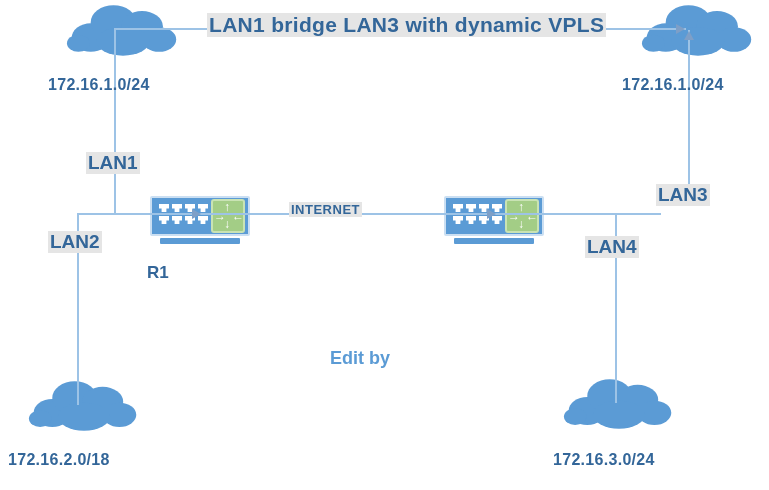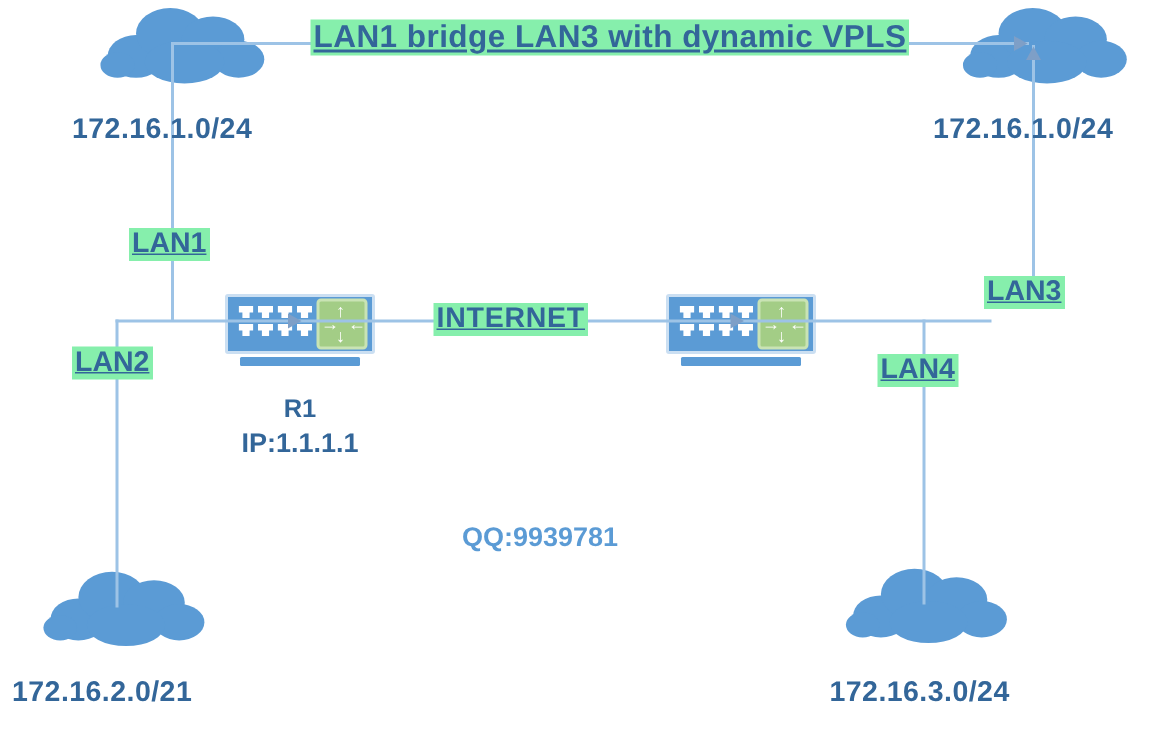--- a/index.html
+++ b/index.html
@@ -31,26 +31,26 @@
     position:absolute;left:59px;top:1px;width:30px;height:30px;
     background:#A3CD86;border:2px solid #C9E3B4;border-radius:3px;
   }
   .ar{position:absolute;color:#ffffff;font-weight:bold;font-size:12px;line-height:12px;}
   .ar.up-a{left:11px;top:0px;}
   .ar.down-a{left:11px;top:17px;}
   .ar.left-a{left:1px;top:9px;}
   .ar.right-a{left:19px;top:9px;}
   
   .lbl{position:absolute;font-weight:bold;color:#336699;white-space:nowrap;}
-  .onln{background:#86efac;padding:0 2px;text-decoration:underline;}
+  .onln{background:#e5e5e5;padding:0 2px;}
   .title{font-size:21px;letter-spacing:.3px;}
-  .subnet{font-size:19px;letter-spacing:.3px;}
+  .subnet{font-size:16px;letter-spacing:.3px;}
   .lan{font-size:19px;}
-  .inet{font-size:19px;letter-spacing:.5px;}
-  .rlbl{text-align:center;font-size:18px;line-height:22px;}
+  .inet{font-size:13px;letter-spacing:.5px;}
+  .rlbl{font-size:18px;line-height:22px;}
   .rlbl .rname{font-size:17px;}
   .wm{text-align:center;font-size:18px;line-height:22px;color:#5B9BD5;}
 </style>
 </head>
 <body>
 
 <div id="canvas">
 
   <div class="cloud" style="left:66px;top:1px;width:114px;height:58px;">
     <svg viewBox="0 0 120 60">
@@ -161,25 +161,24 @@
 
   <div class="lbl lan onln" style="left:86px;top:152px;">LAN1</div>
   <div class="lbl lan onln" style="left:48px;top:231px;">LAN2</div>
   <div class="lbl lan onln" style="left:656px;top:184px;">LAN3</div>
   <div class="lbl lan onln" style="left:585px;top:236px;">LAN4</div>
 
   <div class="lbl inet onln" style="left:289px;top:202px;">INTERNET</div>
 
   <div class="lbl rlbl" style="left:147px;top:262px;width:106px;">
     <div class="rname">R1</div>
-    <div>IP:1.1.1.1</div>
   </div>
   <div class="lbl rlbl" style="left:441px;top:262px;width:106px;">
   </div>
 
   <div class="lbl wm" style="left:290px;top:347px;width:140px;">
-    <div>QQ:9939781</div>
+    <div>Edit by</div>
   </div>
 
-  <div class="lbl subnet" style="left:8px;top:451px;">172.16.2.0/21</div>
+  <div class="lbl subnet" style="left:8px;top:451px;">172.16.2.0/18</div>
   <div class="lbl subnet" style="left:553px;top:451px;">172.16.3.0/24</div>
 
 </div>
 
 </body></html>

